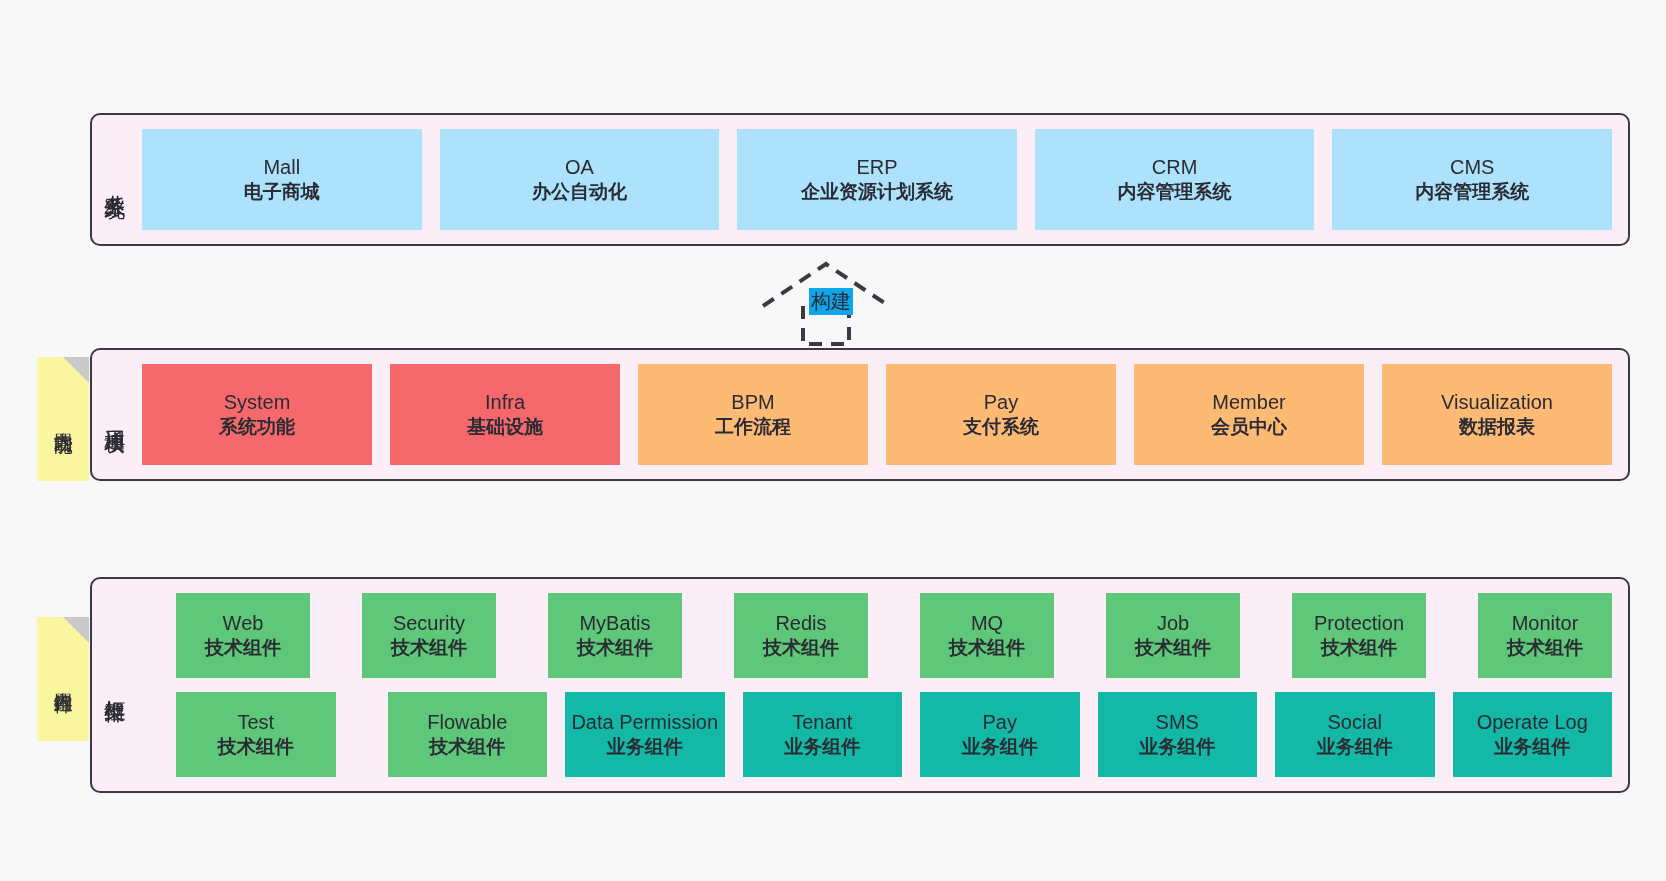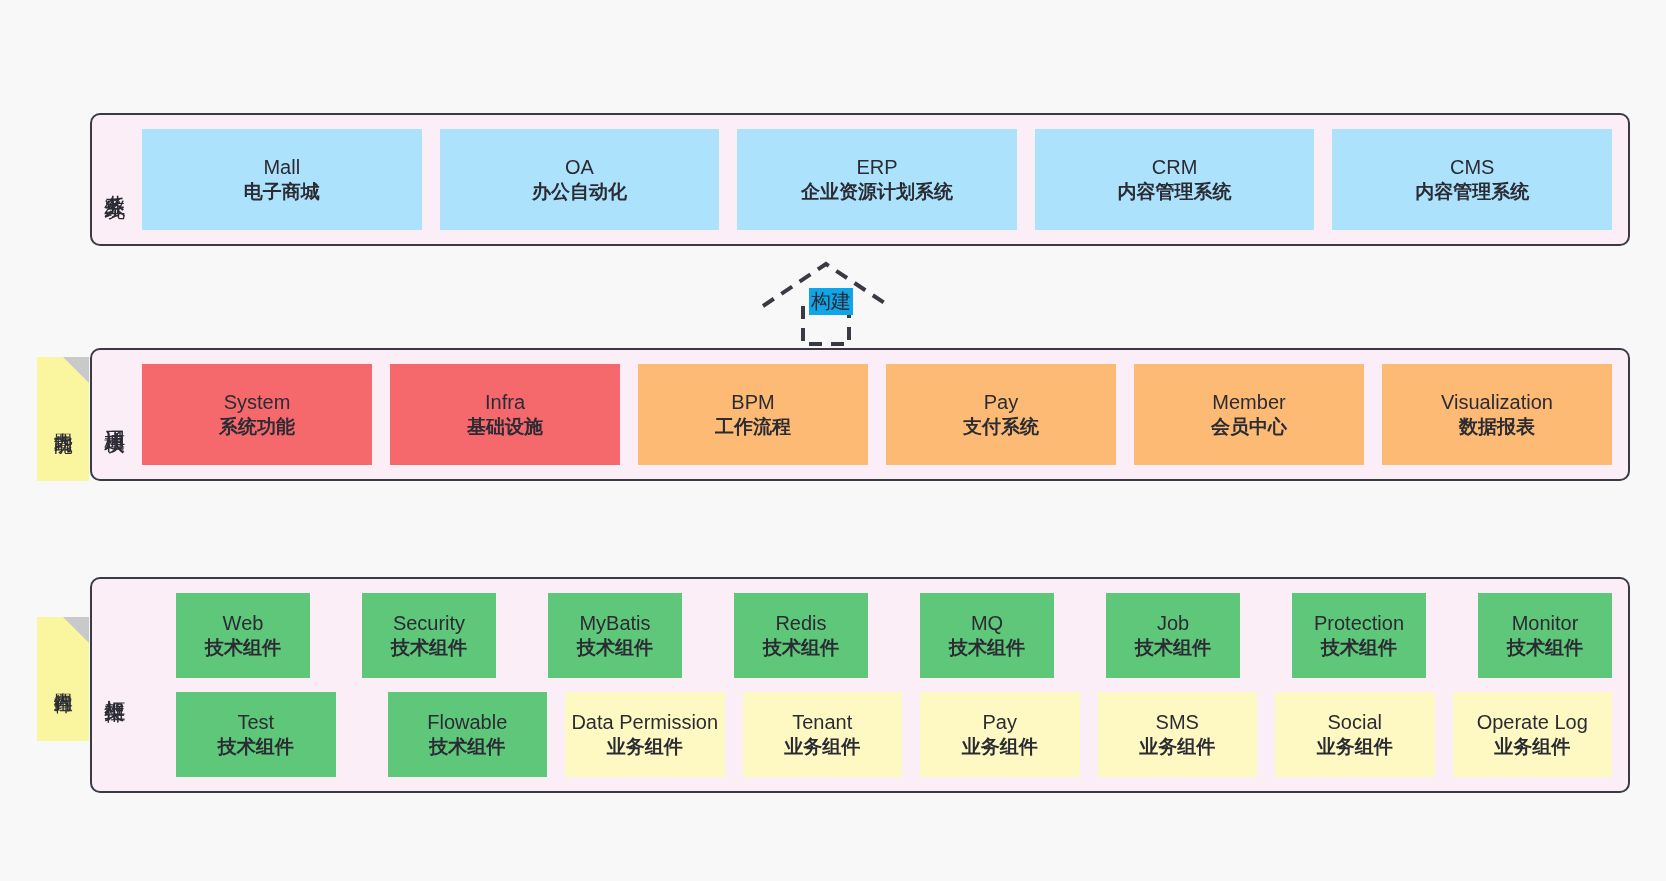--- a/index.html
+++ b/index.html
@@ -67,21 +67,21 @@
     padding:4px 6px;
     min-width:0;
   }
   .card .t1{font-size:20px;}
   .card .t2{font-size:19px;font-weight:bold;}
 
   .c-blue{background:#ace2fb;}
   .c-red{background:#f5696d;}
   .c-pink{background:#fdba74;}
   .c-green{background:#5ec77a;margin-left:34px;}
-  .c-lgreen{background:#fef9c3;}
+  .c-lgreen{background:#14b8a6;}
 
   
   .note{
     position:absolute;
     background:#faf6a0;
     font-size:19px;
     line-height:1.18;
     letter-spacing:1px;
     display:flex;
     align-items:center;

